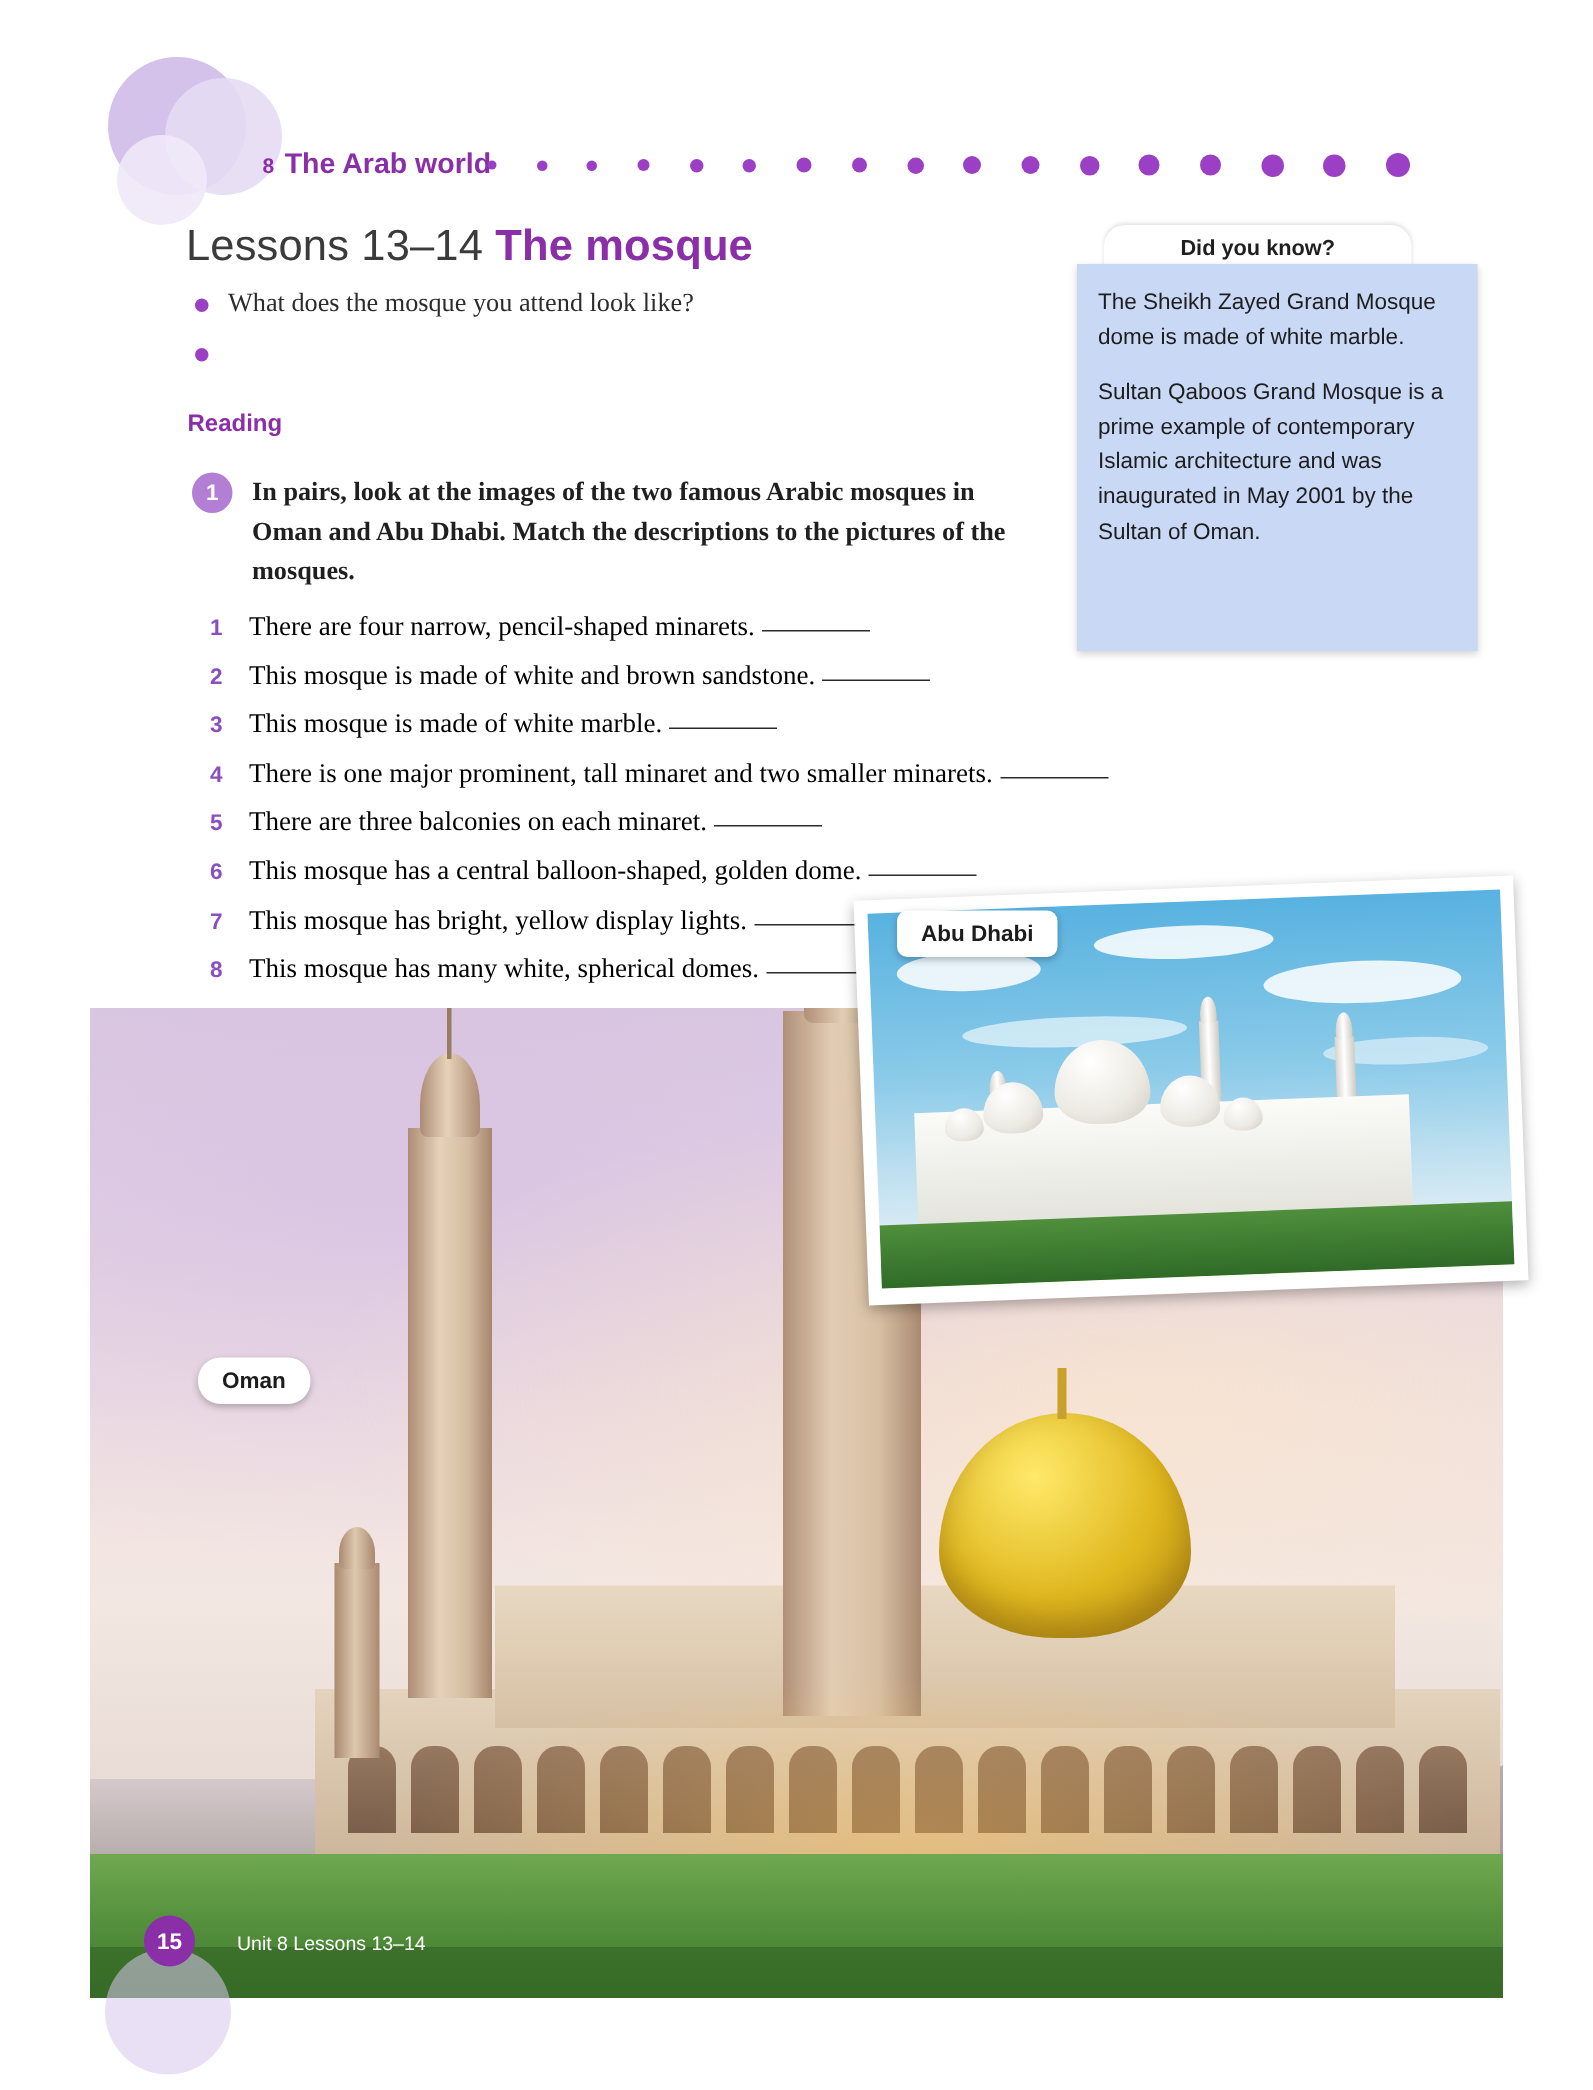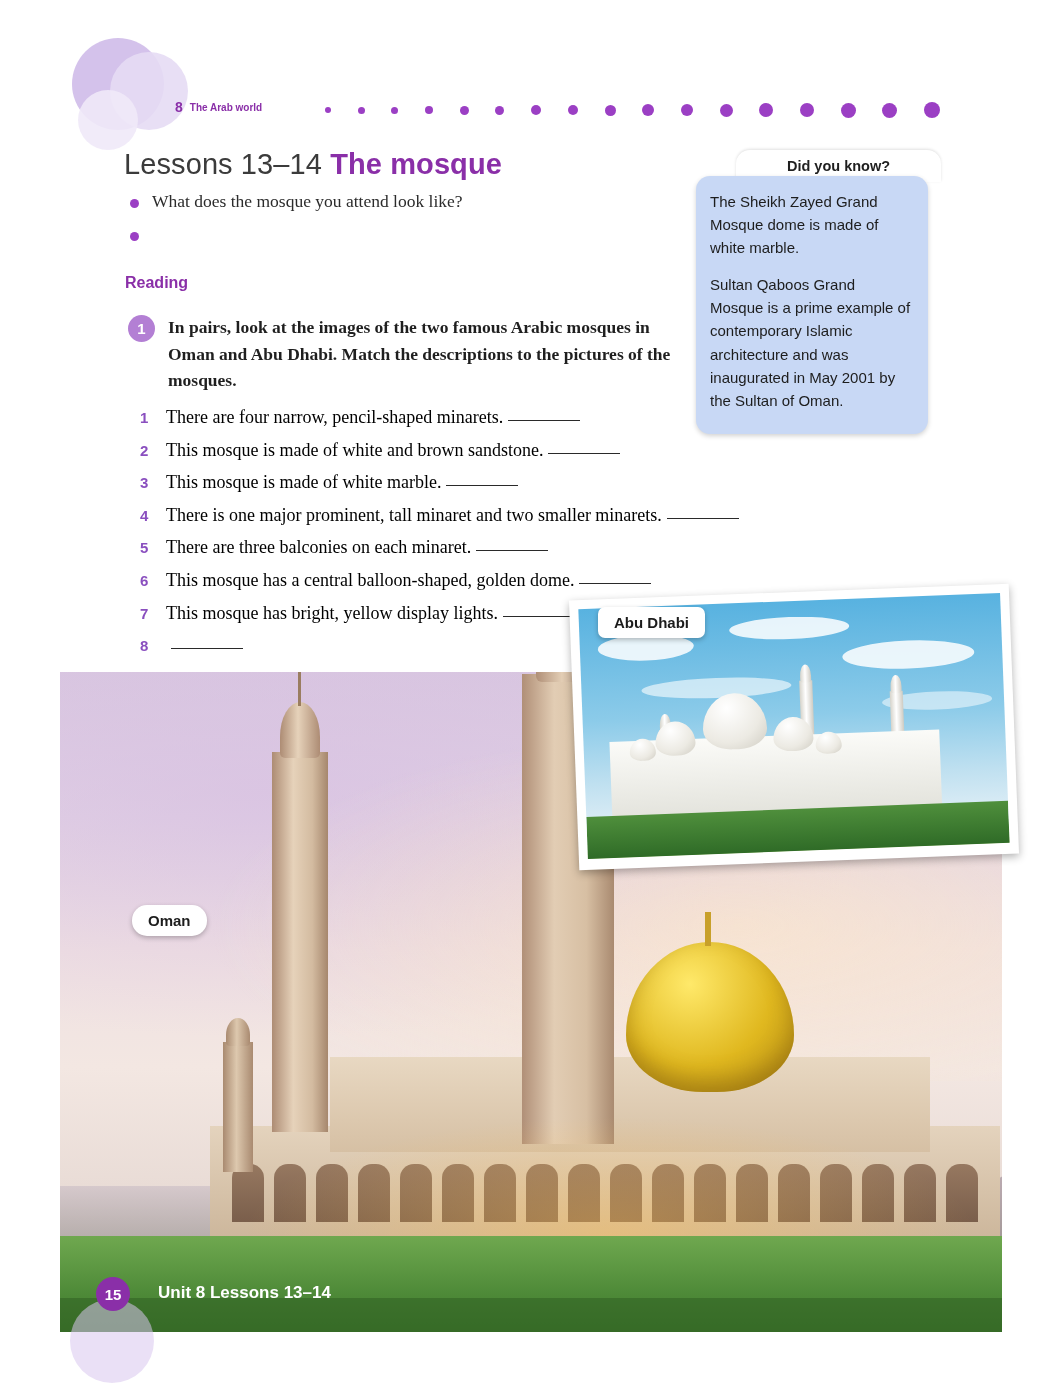--- a/index.html
+++ b/index.html
@@ -39,21 +39,21 @@
   .runhead {
     position: absolute; left: 175px; top: 99px;
     display: flex; align-items: center; gap: 7px;
   }
   .runhead .unit-num {
     font-family: "Liberation Sans", sans-serif;
     font-weight: bold; font-size: 14px; color: #8a2fa8;
   }
   .runhead .unit-title {
     font-family: "Liberation Sans", sans-serif;
-    font-weight: bold; font-size: 10px; color: #8a2fa8;
+    font-weight: bold; font-size: 19px; color: #8a2fa8;
   }
   .dotrow {
     position: absolute; left: 325px; top: 100px;
     width: 615px; height: 20px;
     display: flex; align-items: center; justify-content: space-between;
   }
   .dotrow i {
     display: block; border-radius: 50%; background: #9b3fc4;
   }
 
@@ -110,24 +110,24 @@
   }
   .stext { font-size: 18px; color: #000000; line-height: 1.45; }
   .blank {
     display: inline-block; width: 72px;
     border-bottom: 1.6px solid #2a2a2a;
     margin-left: 5px; vertical-align: 2px; height: 12px;
   }
 
   
   .dyk {
-    position: absolute; left: 696px; top: 176px;
-    width: 232px; height: 258px;
+    position: absolute; left: 718px; top: 176px;
+    width: 267px; height: 258px;
     background: #c8d8f5;
-    border-radius: 14px;
+    border-radius: 0;
     box-shadow: 0 2px 5px rgba(0,0,0,.18);
     padding: 14px 16px 10px 14px;
   }
   .dyk-tab {
     position: absolute; left: 736px; top: 150px;
     width: 205px; height: 32px;
     background: #ffffff;
     border-radius: 14px 14px 0 0;
     box-shadow: 0 -1px 3px rgba(0,0,0,.12);
     display: flex; align-items: center; justify-content: center;
@@ -299,21 +299,21 @@
     width: 34px; height: 34px; border-radius: 50%;
     background: #8a2fa8; color: #fff;
     font-family: "Liberation Sans", sans-serif;
     font-size: 15px; font-weight: bold;
     display: flex; align-items: center; justify-content: center;
     z-index: 5;
   }
   .footer-text {
     position: absolute; left: 158px; bottom: 90px;
     font-family: "Liberation Sans", sans-serif;
-    font-size: 17px; color: #ffffff; z-index: 5; font-weight: bold;
+    font-size: 13px; color: #ffffff; z-index: 5;
   }
 </style>
 </head>
 <body>
 
 <div class="corner-blob-a"></div>
 <div class="corner-blob-b"></div>
 <div class="corner-blob-c"></div>
 
 <div class="runhead">
@@ -387,21 +387,21 @@
     <div class="srow">
       <span class="snum">6</span>
       <span class="stext"><span>This mosque has a central balloon-shaped, golden dome.</span><span class="blank"></span></span>
     </div>
     <div class="srow">
       <span class="snum">7</span>
       <span class="stext"><span>This mosque has bright, yellow display lights.</span><span class="blank"></span></span>
     </div>
     <div class="srow">
       <span class="snum">8</span>
-      <span class="stext"><span class="blank"></span></span>
+      <span class="stext"><span>This mosque has many white, spherical domes.</span><span class="blank"></span></span>
     </div>
   </div>
 
 <div class="dyk-tab">
   <span>Did you know?</span>
 </div>
 <div class="dyk" id="dyk" style="background: rgb(200, 216, 245);">
     <p>The Sheikh Zayed Grand Mosque dome is made of white marble.</p>
     <p>Sultan Qaboos Grand Mosque is a prime example of contemporary Islamic architecture and was inaugurated in May 2001 by the Sultan of Oman.</p>
   </div>

